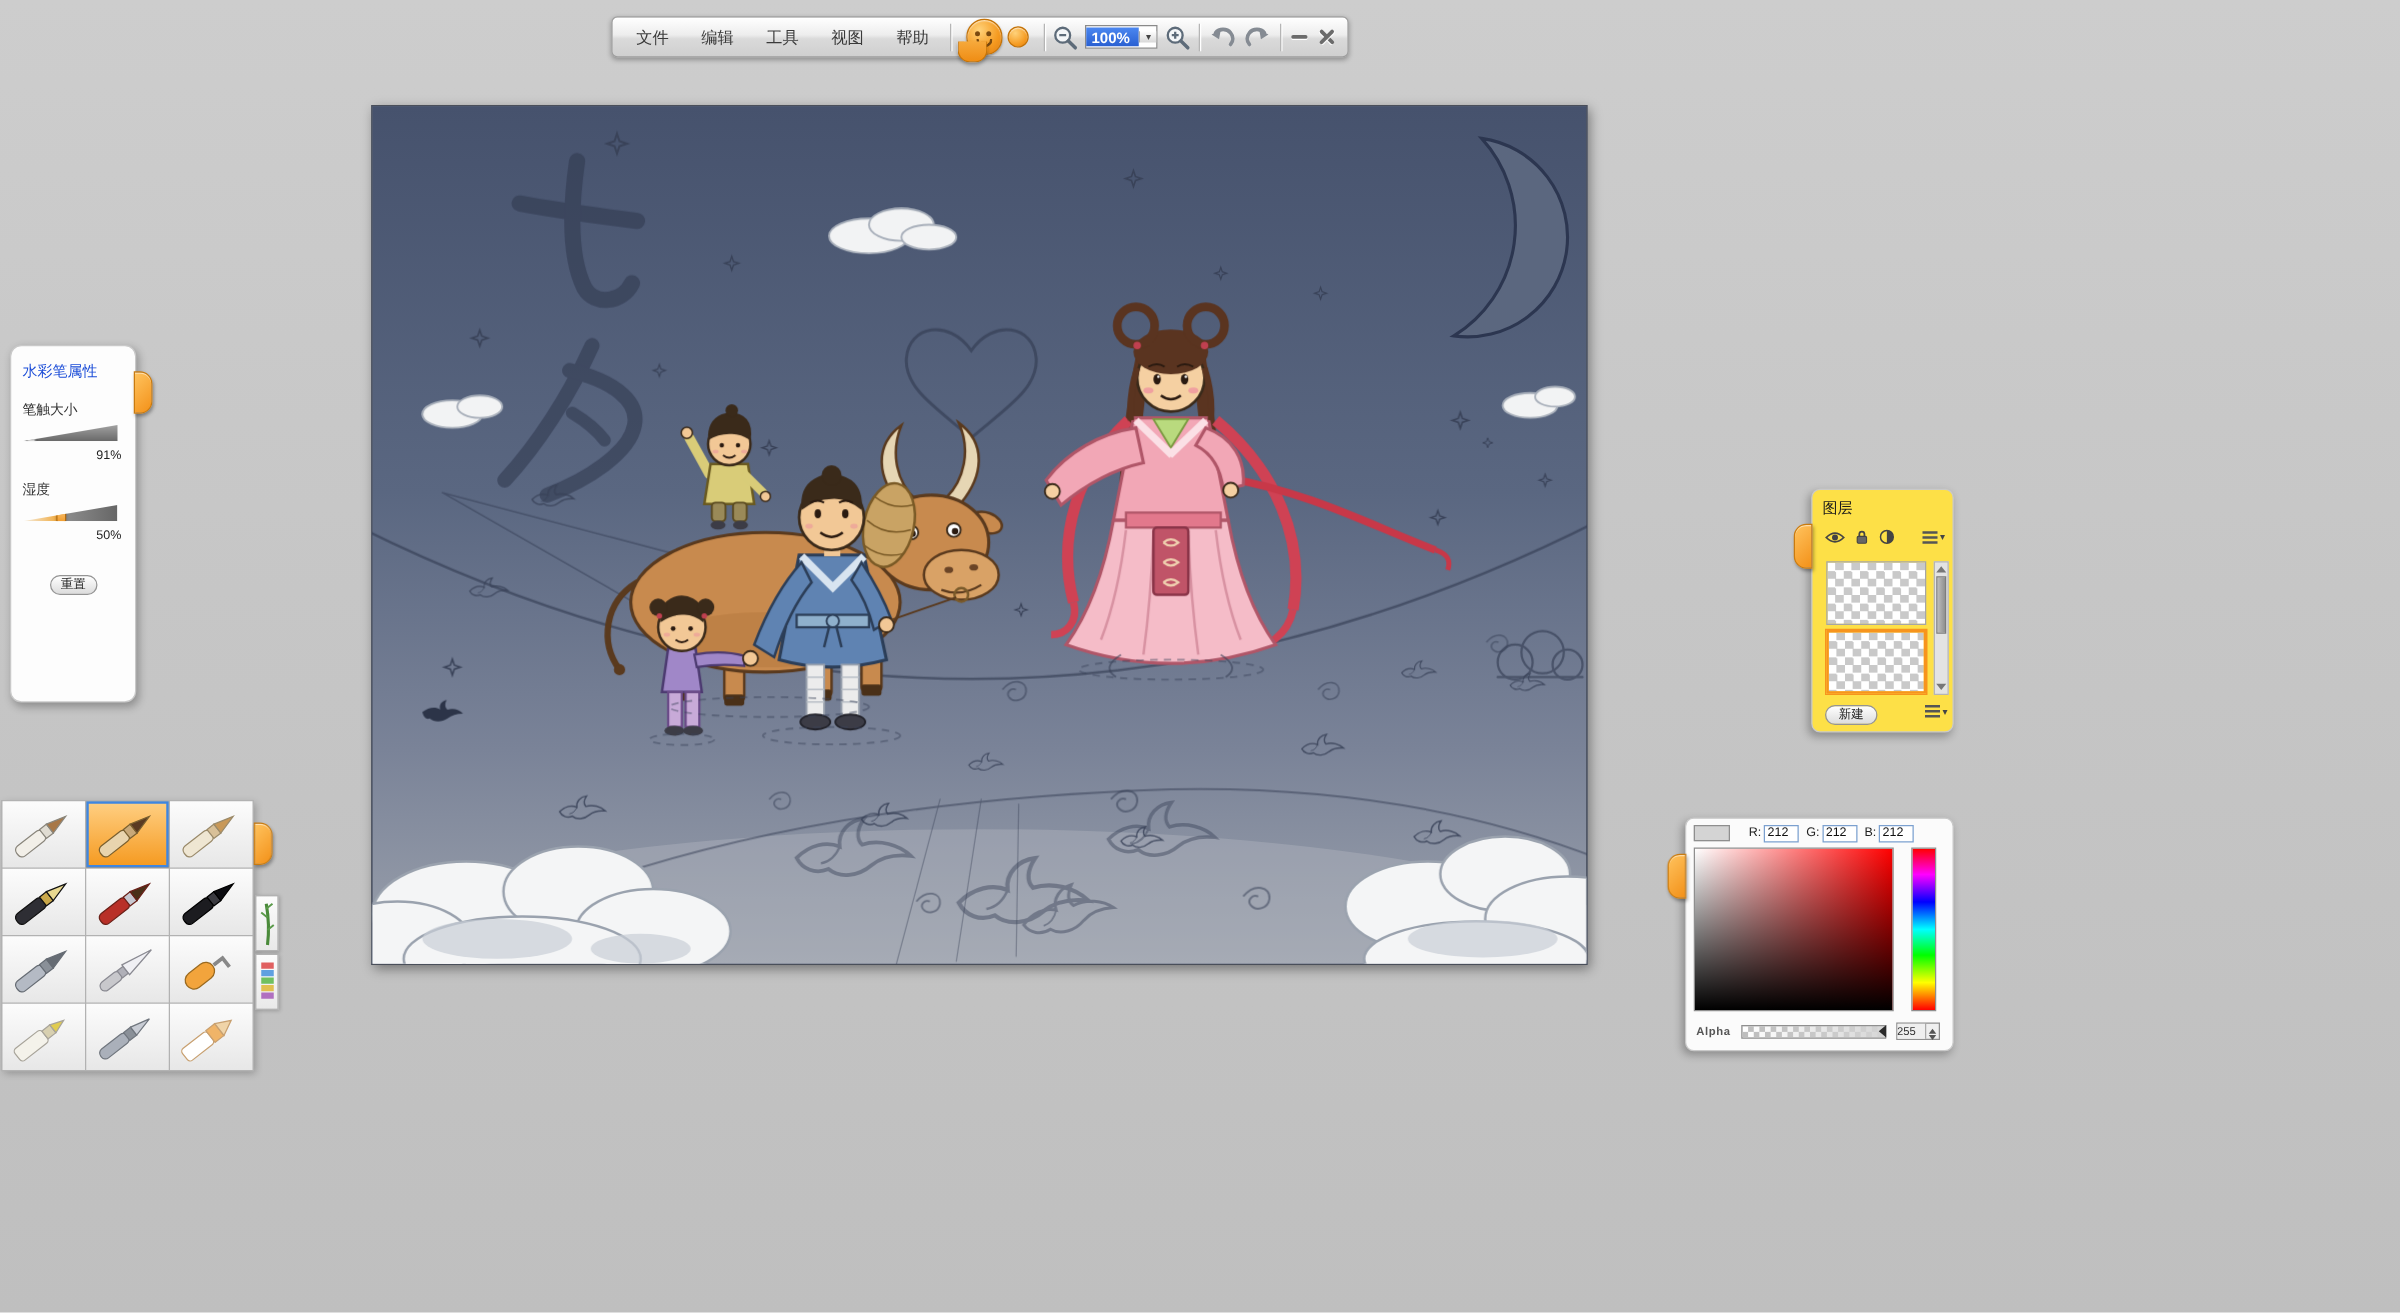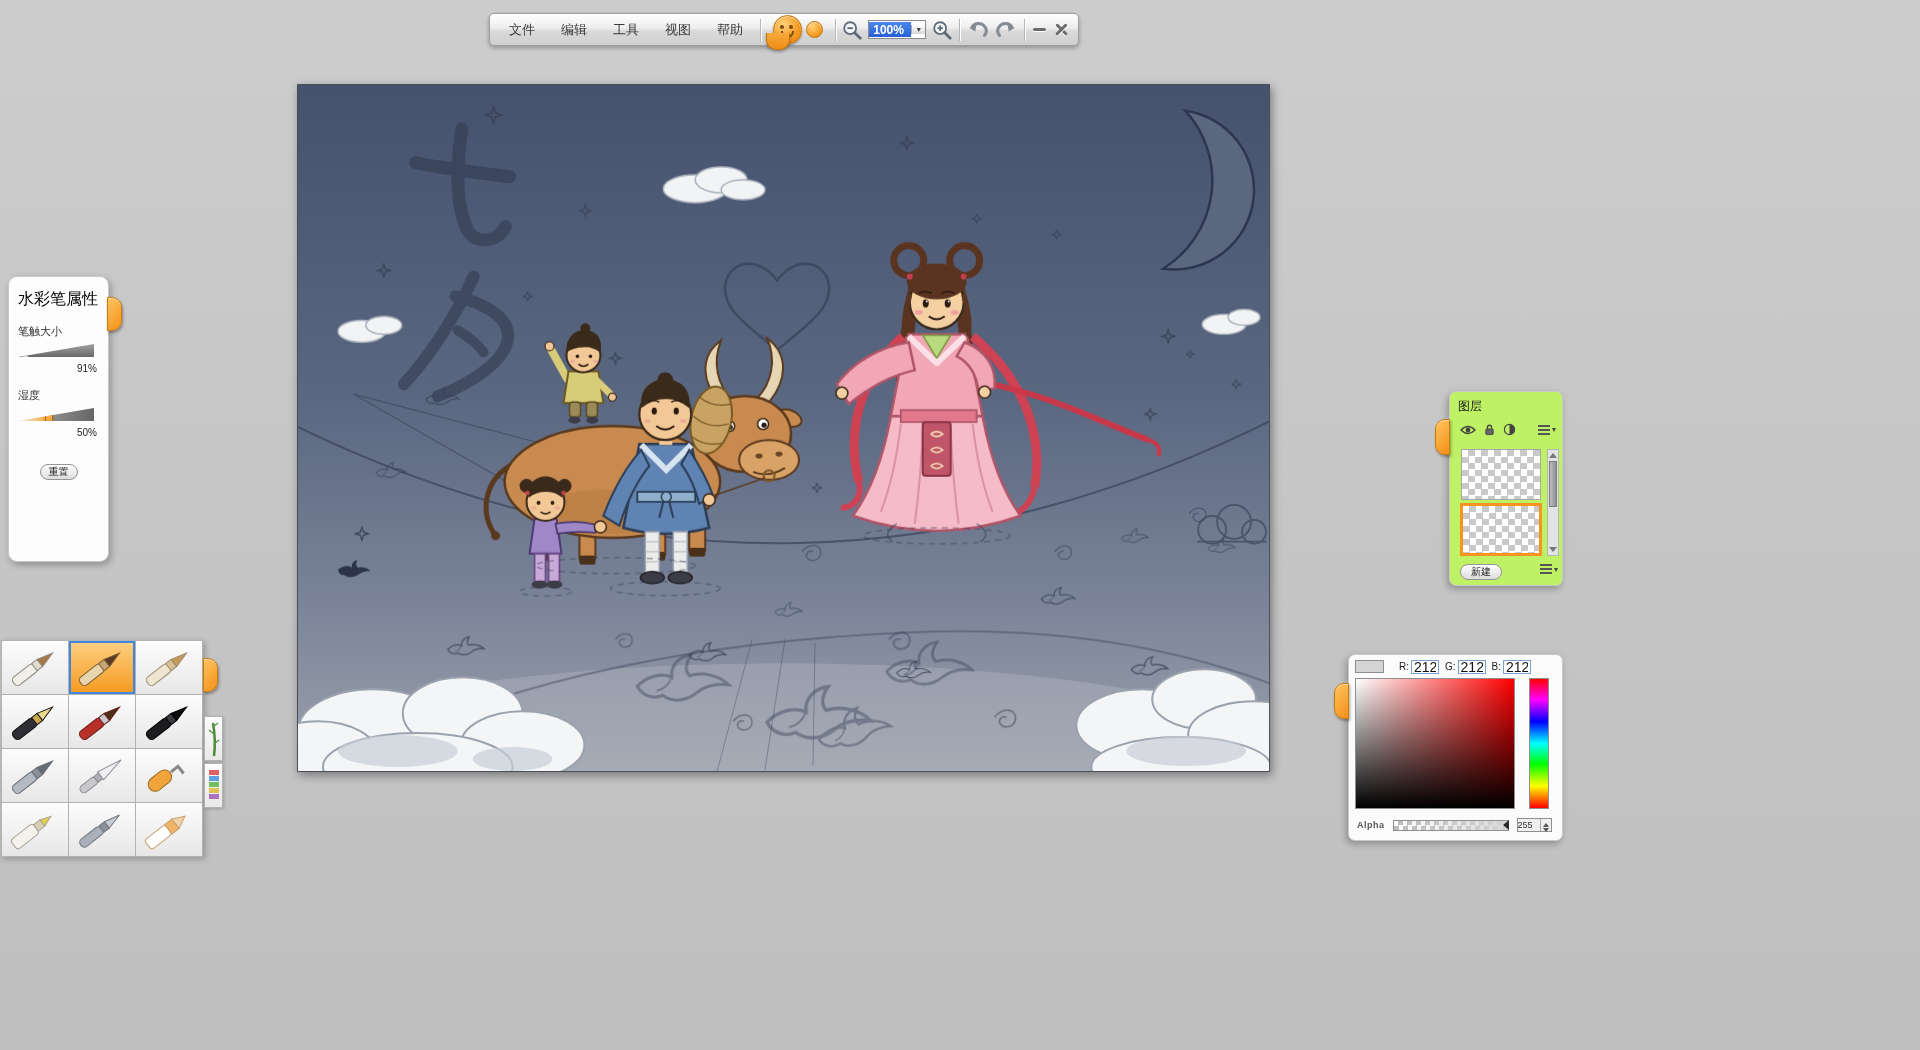--- a/index.html
+++ b/index.html
@@ -73,21 +73,21 @@
   }
   .canvas svg { display:block; width:100%; height:100%; }
 
   
   .brush-panel {
     left:8px; top:276px; width:101px; height:286px;
     background:#fdfdfd; border:1px solid #c9c9c9; border-radius:9px;
     box-shadow:2px 3px 7px rgba(0,0,0,.28);
     padding:12px 9px; font-size:11px;
   }
-  .bp-title { font-size:16px; color:#000000; margin-bottom:6px; }
+  .bp-title { font-size:12px; color:#1d4ed8; margin-bottom:6px; }
   .bp-label { font-size:11px; color:#333; margin-top:14px; }
   .wedge { position:relative; width:76px; height:13px; margin-top:5px;
     background:linear-gradient(#a2a2a2,#686868);
     clip-path:polygon(0 100%,100% 0,100% 100%); }
   .wedge.wet { background:linear-gradient(90deg,#f5f0e6,#f0a22c 42%,#8c8c8c 46%,#666); }
   .knob { position:absolute; top:-3px; width:8px; height:18px; border-radius:3px;
     background:linear-gradient(#ffffff,#cfcfcf); border:1px solid #808080; box-shadow:0 1px 2px rgba(0,0,0,.3); }
   .knob.k15 { left:3px; } .knob.k50 { left:27px; background:linear-gradient(#ffd9a0,#f09a28); border-color:#b06a10; }
   .bp-val { text-align:right; font-size:10px; color:#222; margin-top:6px; padding-right:2px; }
   .reset-btn { display:block; margin:26px auto 0; width:38px; height:16px; font-size:10px; color:#222;
@@ -101,21 +101,21 @@
   }
   .cell { background:linear-gradient(#fcfcfc,#e7e7e7); display:flex; align-items:center; justify-content:center; }
   .cell.selected { background:linear-gradient(#ffd084,#f5991f); outline:2px solid #3f86e0; outline-offset:-2px; }
   .side-cells { left:204px; top:716px; width:19px; }
   .side-cell { width:19px; height:45px; background:linear-gradient(#fcfcfc,#e9e9e9); border:1px solid #b2b2b2; margin-bottom:2px;
     display:flex; align-items:center; justify-content:center; box-shadow:1px 1px 3px rgba(0,0,0,.2); }
 
   
   .layers-panel {
     left:1449px; top:391px; width:114px; height:195px;
-    background:#bef264; border:1px solid #c9c9c9; border-radius:7px;
+    background:#fde047; border:1px solid #c9c9c9; border-radius:7px;
     box-shadow:-2px 3px 7px rgba(0,0,0,.28); font-size:11px;
   }
   .lp-title { font-size:12px; color:#1a1a1a; padding:6px 0 0 8px; }
   .lp-icons { display:flex; align-items:center; gap:7px; padding:8px 6px 0 10px; }
   .lp-spacer { flex:1; }
   .thumb-col { position:absolute; left:11px; top:57px; width:80px; }
   .layer-thumb { width:80px; height:51px; border:1px solid #a6a6a6; margin-bottom:4px;
     background-image:conic-gradient(#c9c9c9 25%,#fff 0 50%,#c9c9c9 0 75%,#fff 0);
     background-size:13px 13px; }
   .layer-thumb.selected { border:2px solid #f7941d; box-shadow:0 0 0 1px #f7941d; }
@@ -136,21 +136,21 @@
 
   
   .color-panel {
     left:1348px; top:654px; width:215px; height:187px;
     background:#fbfbfb; border:1px solid #c9c9c9; border-radius:7px;
     box-shadow:-2px 3px 7px rgba(0,0,0,.28); font-size:10px;
   }
   .cp-head { position:absolute; left:6px; top:4px; right:4px; height:15px; display:flex; align-items:center; }
   .cp-swatch { width:29px; height:13px; background:#d4d4d4; border:1px solid #8f8f8f; margin-right:9px; }
   .chan-label { margin:0 2px 0 6px; color:#222; }
-  .chan-input { width:28px; height:14px; font-size:14px; font-family:"Liberation Sans",sans-serif;
+  .chan-input { width:28px; height:14px; font-size:10px; font-family:"Liberation Sans",sans-serif;
     border:1px solid #7ba0cf; background:#fff; padding:0 2px; color:#111; }
   .sv-square { position:absolute; left:6px; top:23px; width:160px; height:131px; border:1px solid #8f8f8f;
     background-image:linear-gradient(to top,#000,rgba(0,0,0,0)),linear-gradient(to right,#fff,#f00); }
   .hue-bar { position:absolute; left:180px; top:23px; width:20px; height:131px; border:1px solid #8f8f8f;
     background:linear-gradient(to bottom,#f00 0%,#f0f 16%,#00f 33%,#0ff 50%,#0f0 66%,#ff0 83%,#f00 100%); }
   .alpha-row { position:absolute; left:8px; right:6px; bottom:8px; height:14px; display:flex; align-items:center; }
   .alpha-label { color:#555; font-size:9px; letter-spacing:.5px; margin-right:8px;font-weight:bold; }
   .alpha-bar { position:relative; width:116px; height:11px; border:1px solid #8f8f8f;
     background-image:linear-gradient(to right,rgba(212,212,212,0),rgba(212,212,212,.95)),
       conic-gradient(#bdbdbd 25%,#fff 0 50%,#bdbdbd 0 75%,#fff 0);

